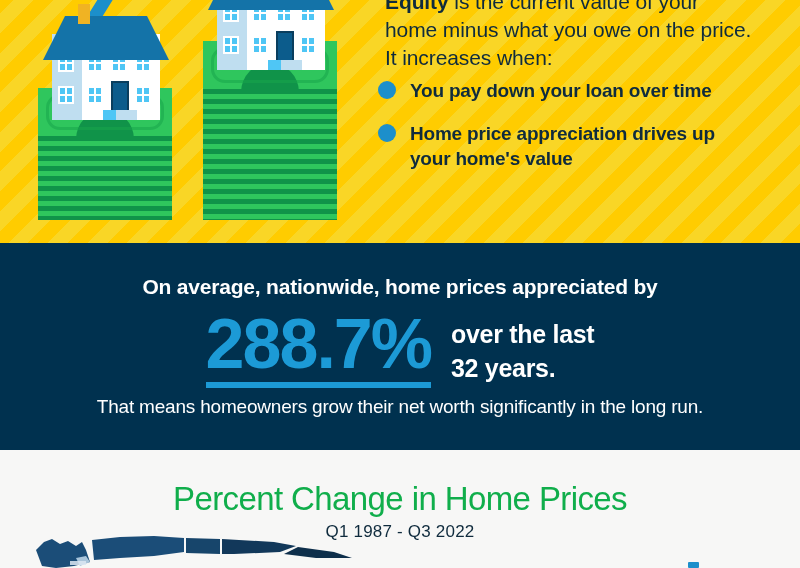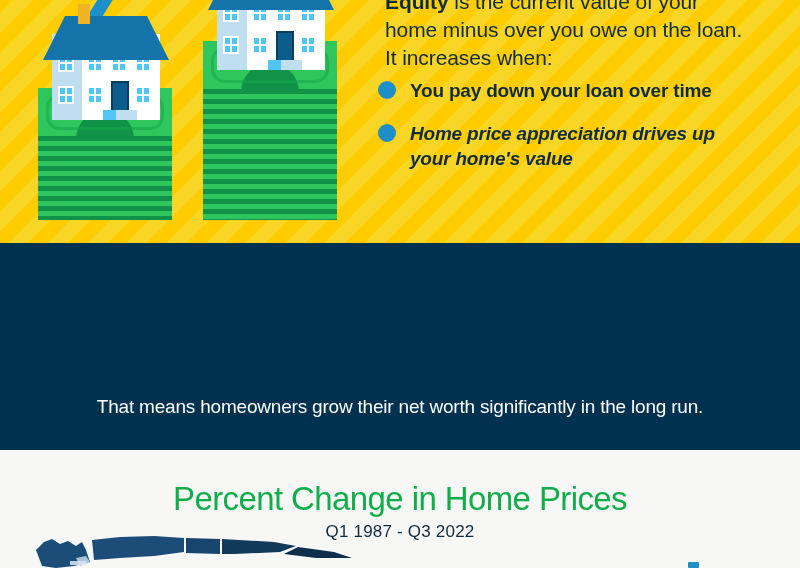--- a/index.html
+++ b/index.html
@@ -347,38 +347,49 @@
         <div class="step-dark" style="left:51px; bottom:0px; width:13px; height:10px;"></div>
       </div>
       <div class="roof" style="top:2px;"></div>
 
     </div>
 
     <div class="copy">
       <div class="copy-line">
         <b>Equity</b><span> is the current value of your</span>
       </div>
-      <div class="copy-line">home minus over you owe on the loan.</div>
+      <div class="copy-line">home minus what you owe on the price.</div>
       <div class="copy-line">It increases when:</div>
     </div>
 
     <div class="bullets">
       <div class="bullet">
         <span class="bullet-dot"></span>
         <span class="bullet-text">You pay down your loan over time</span>
       </div>
       <div class="bullet">
         <span class="bullet-dot"></span>
-        <span class="bullet-text" style="max-width:318px;font-style:italic;">Home price appreciation drives up your home's value</span>
+        <span class="bullet-text" style="max-width:318px;">Home price appreciation drives up your home's value</span>
       </div>
     </div>
   </section>
 
   <section class="panel-navy">
-
+    <div class="stat-kicker">On average, nationwide, home prices appreciated by</div>
+
+    <div class="stat-row">
+      <div class="stat-big-wrap">
+        <div class="stat-big">288.7%</div>
+        <div class="stat-rule"></div>
+      </div>
+      <div class="stat-tail">
+        <div class="stat-tail-line">over the last</div>
+        <div class="stat-tail-line">32 years.</div>
+      </div>
+    </div>
 
     <div class="stat-foot">That means homeowners grow their net worth significantly in the long run.</div>
   </section>
 
   <section class="panel-chart">
     <div class="chart-title">Percent Change in Home Prices</div>
     <div class="chart-sub">Q1 1987 - Q3 2022</div>
   </section>
 
   <div class="map-crop">

